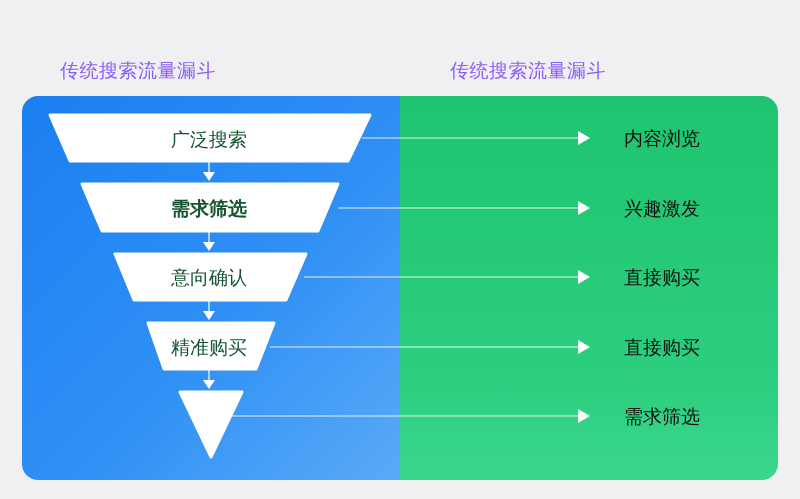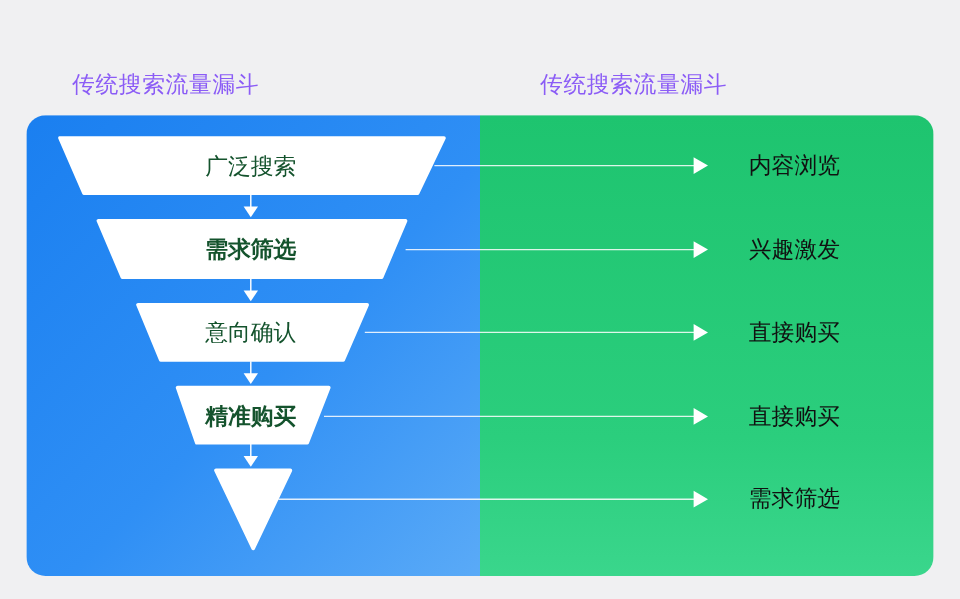--- a/index.html
+++ b/index.html
@@ -83,19 +83,19 @@
     <polygon points="82,184 338,184 318,231 102,231"></polygon>
     <polygon points="115,254 306,254 286,300 134,300"></polygon>
     <polygon points="148,323 274,323 256,369 164,369"></polygon>
     <polygon points="180,392 242,392 211,457"></polygon>
   </g>
 </svg>
 
 <div class="stage-label" style="left:109px; top:127px;">广泛搜索</div>
 <div class="stage-label" style="left:109px; top:196px;font-weight:bold;">需求筛选</div>
 <div class="stage-label" style="left:109px; top:265px;">意向确认</div>
-<div class="stage-label" style="left:109px; top:335px;font-weight:bold;">精准购买</div>
+<div class="stage-label" style="left:109px; top:335px;">精准购买</div>
 
 <div class="dest-label" style="top:126px;">内容浏览</div>
 <div class="dest-label" style="top:196px;">兴趣激发</div>
 <div class="dest-label" style="top:265px;">直接购买</div>
 <div class="dest-label" style="top:335px;">直接购买</div>
 <div class="dest-label" style="top:404px;">需求筛选</div>
 
 </body></html>

